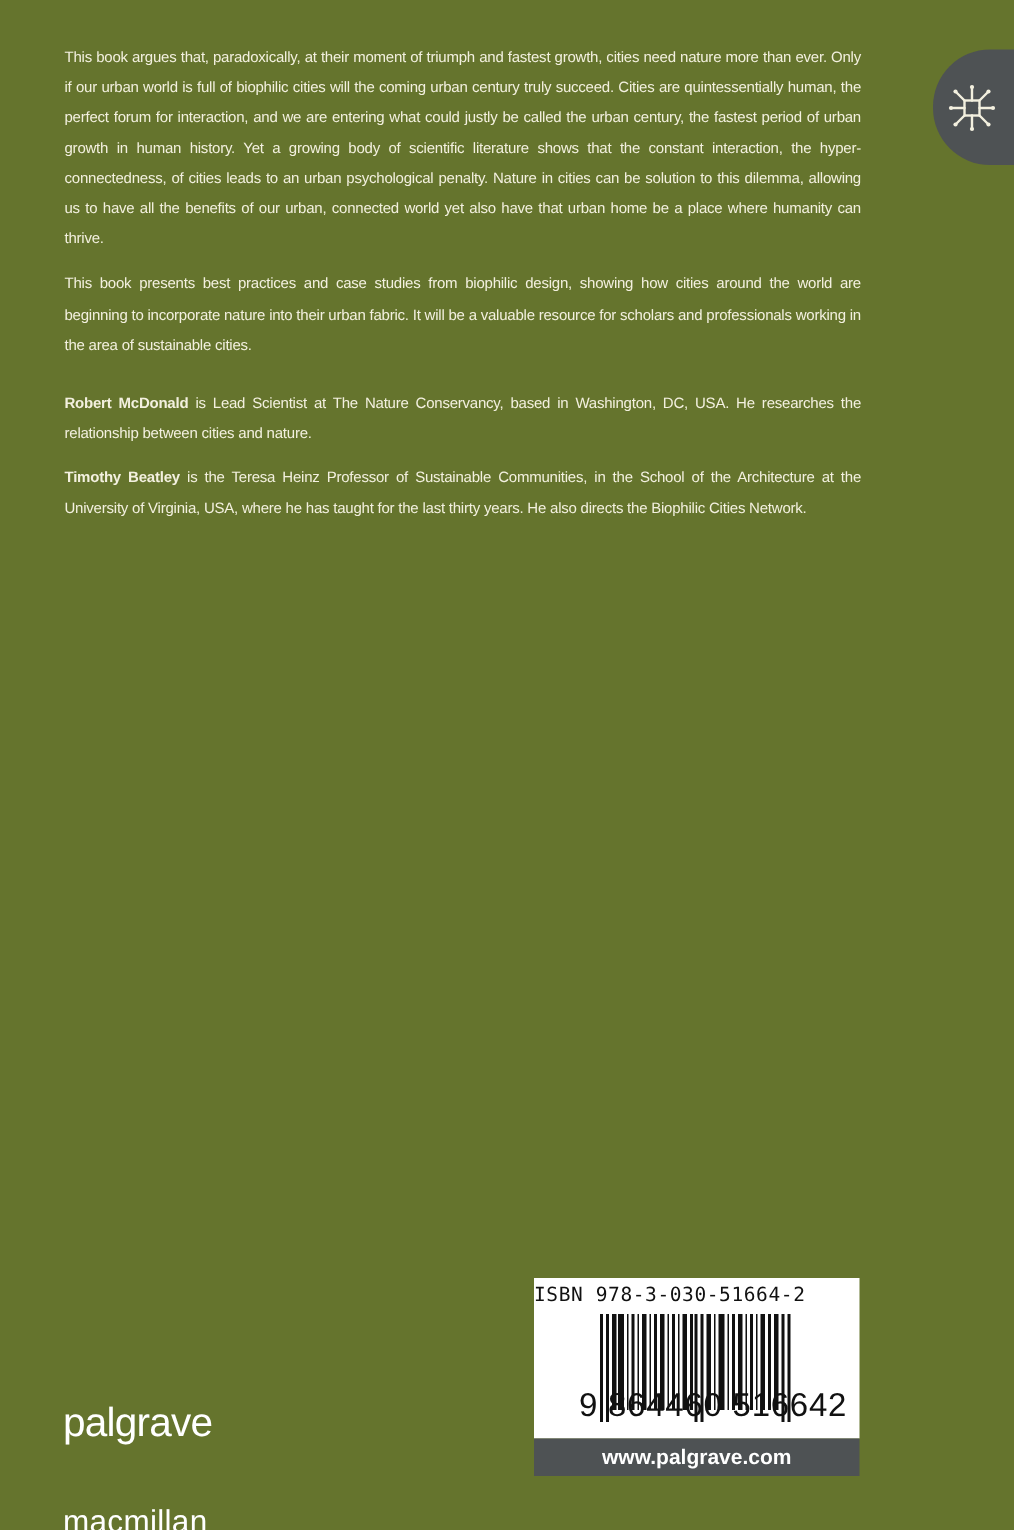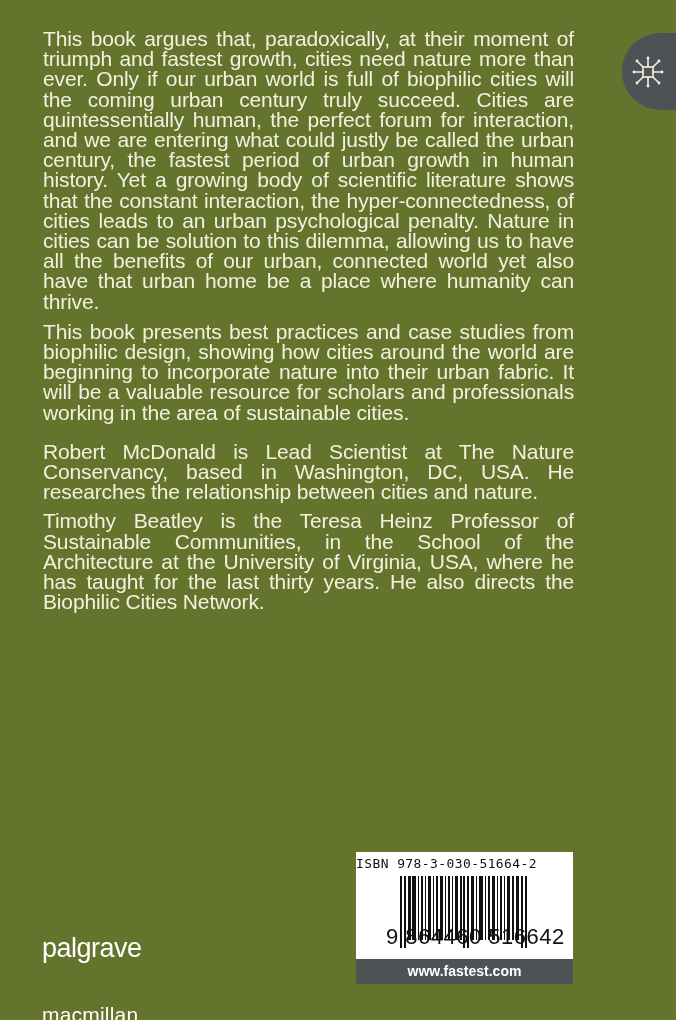--- a/index.html
+++ b/index.html
@@ -13,27 +13,27 @@
   .badge {
     position: absolute; left: 622px; top: 33px;
     width: 70px; height: 77px;
     background: #4e5254;
     border-radius: 38px 0 0 38px;
     display: flex; align-items: center; justify-content: flex-start;
   }
   .badge svg { margin-left: 9px; }
   .blurb {
     position: absolute; left: 43px; top: 29px; width: 531px;
-    font-size: 21px; line-height: 20.2px;
+    font-size: 10px; line-height: 20.2px;
     text-align: justify; letter-spacing: -0.15px;
     font-stretch: condensed;
   }
   .blurb p { margin: 0 0 10px 0; }
   .blurb p.bio { margin-bottom: 9px; }
-  .blurb b { font-weight: normal; }
+  .blurb b { font-weight: bold; }
   .isbn-box {
     position: absolute; left: 356px; top: 852px;
     width: 217px; height: 107px; background: #ffffff;
   }
   .isbn-text {
     position: absolute; left: 0; top: 4px; width: 100%;
     color: #111;
     font-family: "DejaVu Sans Mono", monospace; font-size: 13px; letter-spacing: 0.4px;
   }
   .barcode { position: absolute; left: 44px; top: 24px; }
@@ -122,18 +122,18 @@
       <rect x="104" y="0" width="1" height="64"></rect>
         <rect x="107" y="0" width="3" height="64"></rect>
       <rect x="112" y="0" width="2" height="64"></rect>
         <rect x="116" y="0" width="3" height="64"></rect>
       <rect x="121" y="0" width="2" height="72"></rect>
         <rect x="125" y="0" width="2" height="72"></rect>
     </g>
   </svg>
   <div class="barcode-digits">9 864460 516642</div>
 </div>
-<div class="url-bar">www.fastest.com</div>
+<div class="url-bar">www.palgrave.com</div>
 
 <div class="logo">
   <div class="l1">palgrave</div>
   <div class="l2">macmillan</div>
 </div>
 
 </body></html>

